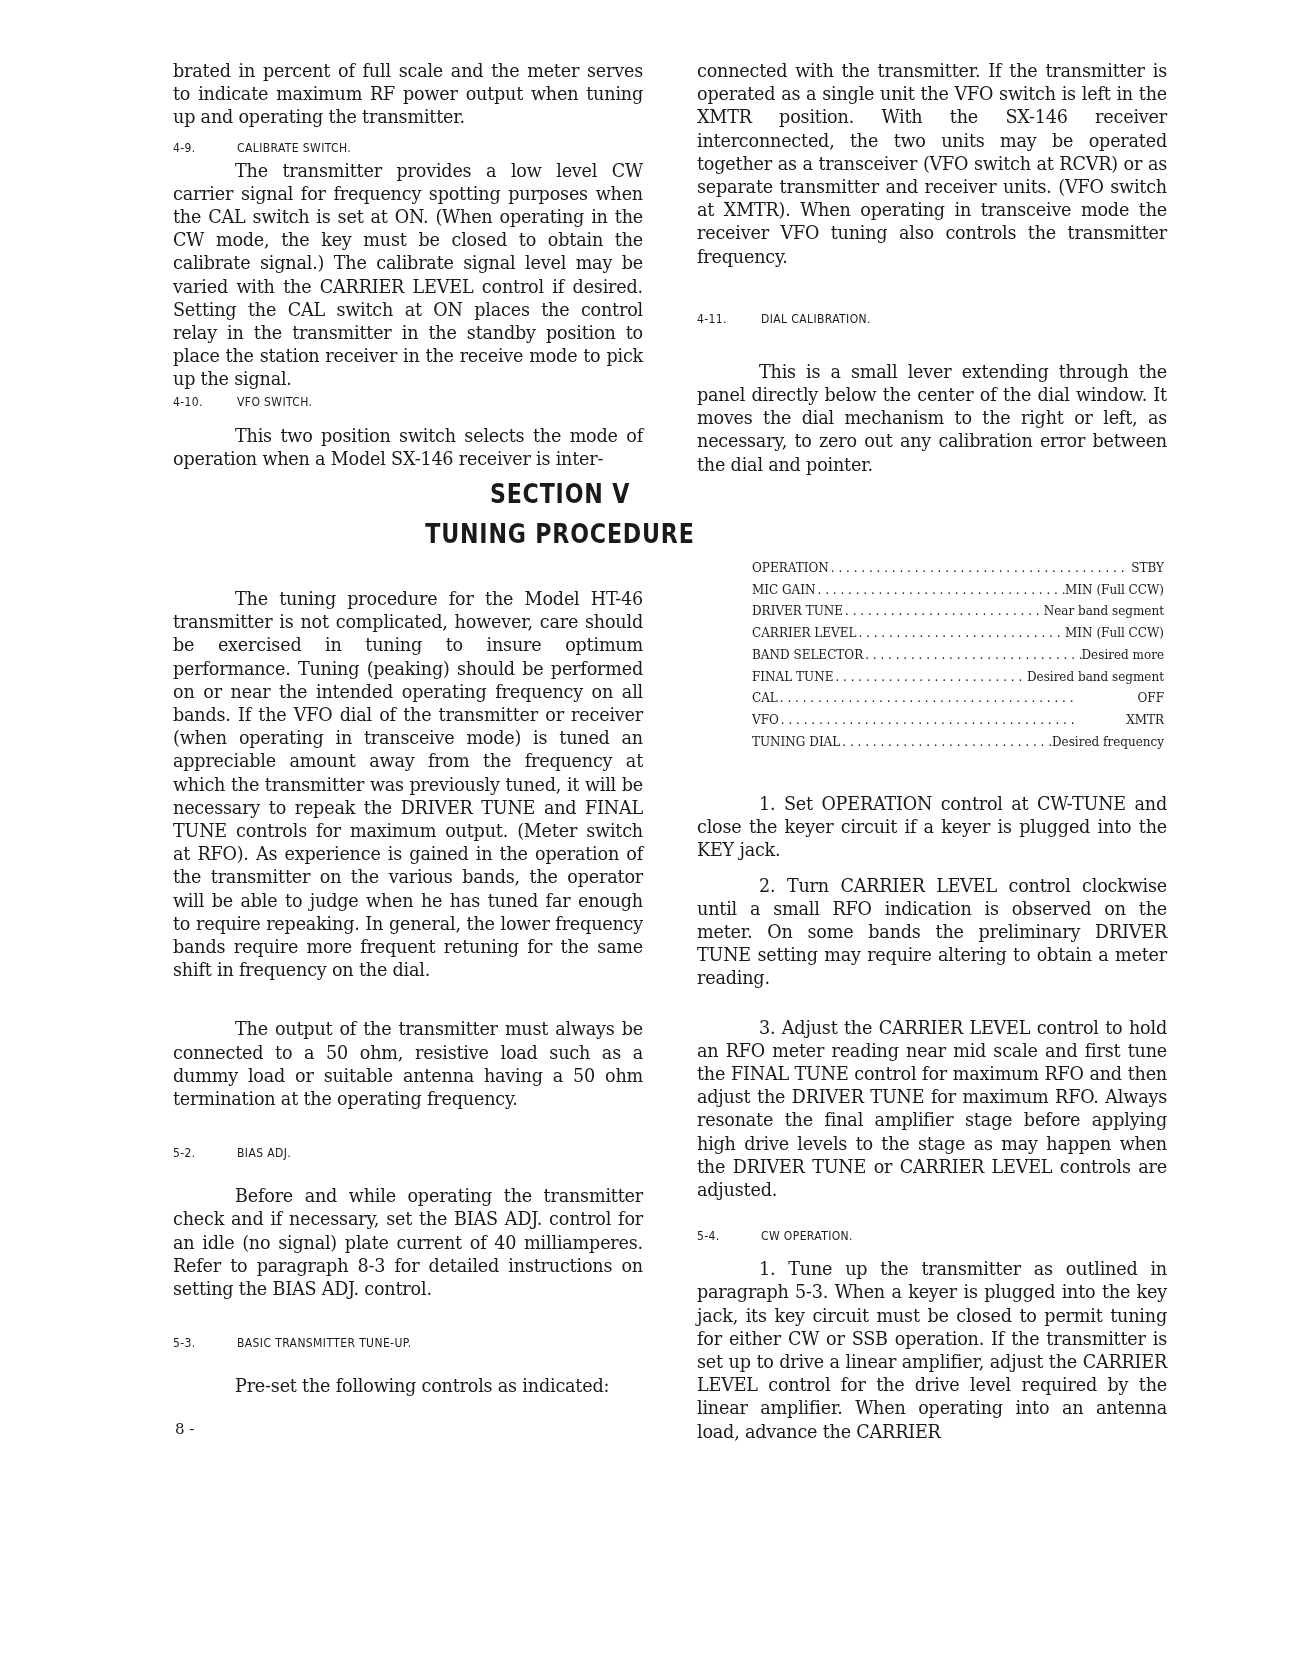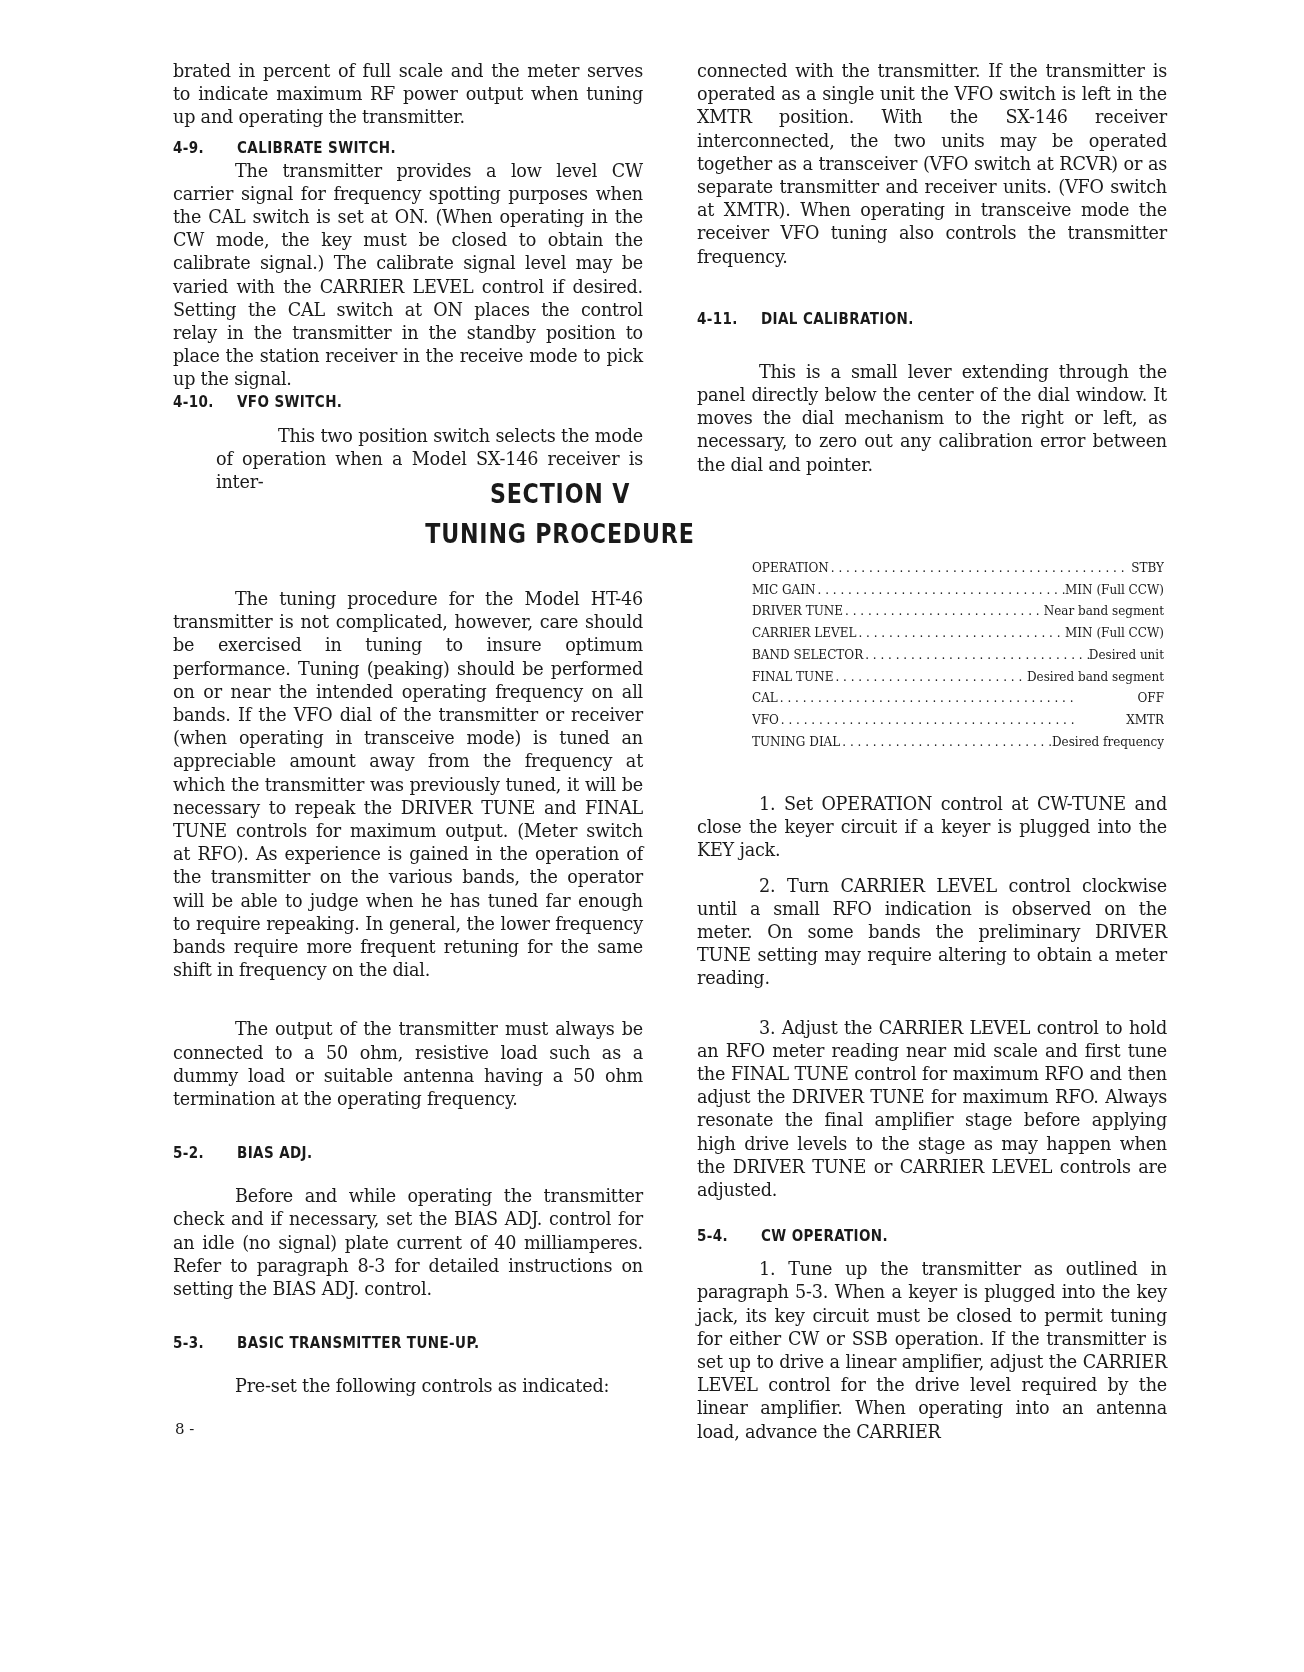--- a/index.html
+++ b/index.html
@@ -4,42 +4,42 @@
 <style>
   html, body { margin: 0; padding: 0; background: #ffffff; }
   body { width: 1304px; height: 1672px; position: relative; overflow: hidden; color: #1a1a1a; }
   .page { position: absolute; left: 0; top: 0; width: 1120px; height: 1672px; }
   .serif { font-family: "DejaVu Serif", "Liberation Serif", serif; font-size: 17.6px; line-height: 23.2px; letter-spacing: -0.2px; }
   .col { position: absolute; width: 470px; }
   .col-left { left: 173px; }
   .col-right { left: 697px; }
   p { margin: 0; text-align: justify; text-align-last: left; }
   .indent { text-indent: 62px; }
-  .heading { font-family: "DejaVu Sans Condensed", "DejaVu Sans", sans-serif; font-size: 15px; letter-spacing: 0.4px; line-height: 20px; white-space: pre; font-weight: bold; }
+  .heading { font-family: "DejaVu Sans Condensed", "DejaVu Sans", sans-serif; font-size: 12px; letter-spacing: 0.4px; line-height: 20px; white-space: pre; }
   .heading .num { display: inline-block; width: 64px; }
   .section-title { position: absolute; left: 0; width: 100%; text-align: center; font-family: "DejaVu Sans", sans-serif; font-weight: bold; font-size: 27px; letter-spacing: 1px; transform: scaleX(0.82); }
   .preset { position: absolute; left: 752px; width: 412px; }
   .preset-row { display: flex; font-family: "DejaVu Serif", "Liberation Serif", serif; font-size: 12px; line-height: 21.7px; white-space: nowrap; overflow: hidden; }
   .preset-row .lbl { flex: 0 0 auto; }
   .preset-row .dots { flex: 1 1 auto; overflow: hidden; letter-spacing: 3px; padding: 0 2px; }
   .preset-row .dots::before { content: ". . . . . . . . . . . . . . . . . . . . . . . . . . . . . . . . . . . . . . ."; letter-spacing: 0; }
   .preset-row .val { flex: 0 0 auto; }
   .pagenum { position: absolute; left: 175px; top: 1420px; font-family: "DejaVu Serif", serif; font-size: 15px; }
 </style>
 </head>
 <body>
 
 <div class="page">
 
   <div class="col col-left serif" style="top:60px;">
     <p>brated in percent of full scale and the meter serves to indicate maximum RF power output when tuning up and operating the transmitter.</p>
     <div class="heading" style="margin-top:8px;"><span class="num">4-9.</span><span>CALIBRATE SWITCH.</span></div>
     <p class="indent" style="margin-top:2px;">The transmitter provides a low level CW carrier signal for frequency spotting purposes when the CAL switch is set at ON. (When operating in the CW mode, the key must be closed to obtain the calibrate signal.) The calibrate signal level may be varied with the CARRIER LEVEL control if desired. Setting the CAL switch at ON places the control relay in the transmitter in the standby position to place the station receiver in the receive mode to pick up the signal.</p>
     <div class="heading"><span class="num">4-10.</span><span>VFO SWITCH.</span></div>
-    <p class="indent" style="margin-top:13px;margin-left:43px;">This two position switch selects the mode of operation when a Model SX-146 receiver is inter-</p>
+    <p class="indent" style="margin-top:13px;">This two position switch selects the mode of operation when a Model SX-146 receiver is inter-</p>
   </div>
 
   <div class="col col-right serif" style="top:60px;">
     <p>connected with the transmitter. If the transmitter is operated as a single unit the VFO switch is left in the XMTR position. With the SX-146 receiver interconnected, the two units may be operated together as a transceiver (VFO switch at RCVR) or as separate transmitter and receiver units. (VFO switch at XMTR). When operating in transceive mode the receiver VFO tuning also controls the transmitter frequency.</p>
     <div class="heading" style="margin-top:40px;"><span class="num">4-11.</span><span>DIAL CALIBRATION.</span></div>
     <p class="indent" style="margin-top:32px;">This is a small lever extending through the panel directly below the center of the dial window. It moves the dial mechanism to the right or left, as necessary, to zero out any calibration error between the dial and pointer.</p>
   </div>
 
   <div class="section-title" style="top:478px;">SECTION V</div>
   <div class="section-title" style="top:518px;">TUNING PROCEDURE</div>
@@ -70,21 +70,21 @@
         <span class="val">Near band segment</span>
       </div>
     <div class="preset-row">
         <span class="lbl">CARRIER LEVEL</span>
         <span class="dots"></span>
         <span class="val">MIN (Full CCW)</span>
       </div>
     <div class="preset-row">
         <span class="lbl">BAND  SELECTOR</span>
         <span class="dots"></span>
-        <span class="val">Desired unit</span>
+        <span class="val">Desired more</span>
       </div>
     <div class="preset-row">
         <span class="lbl">FINAL TUNE</span>
         <span class="dots"></span>
         <span class="val">Desired band segment</span>
       </div>
     <div class="preset-row">
         <span class="lbl">CAL</span>
         <span class="dots"></span>
         <span class="val">OFF</span>

